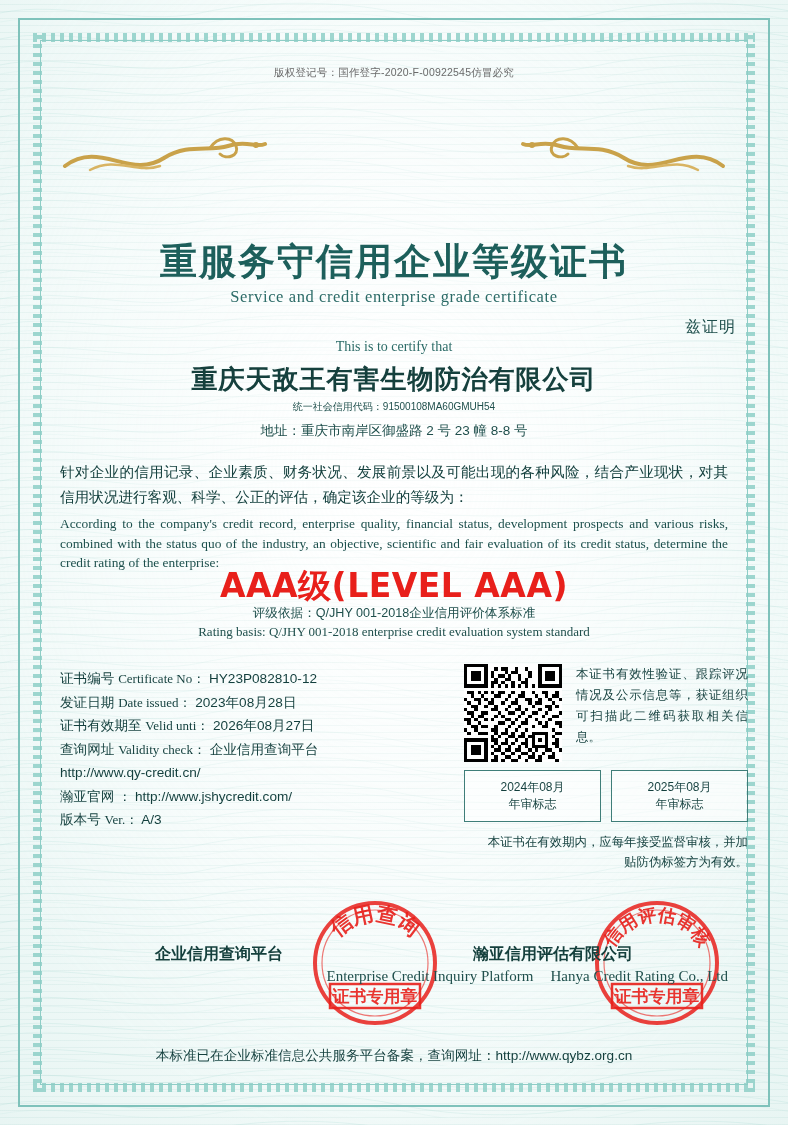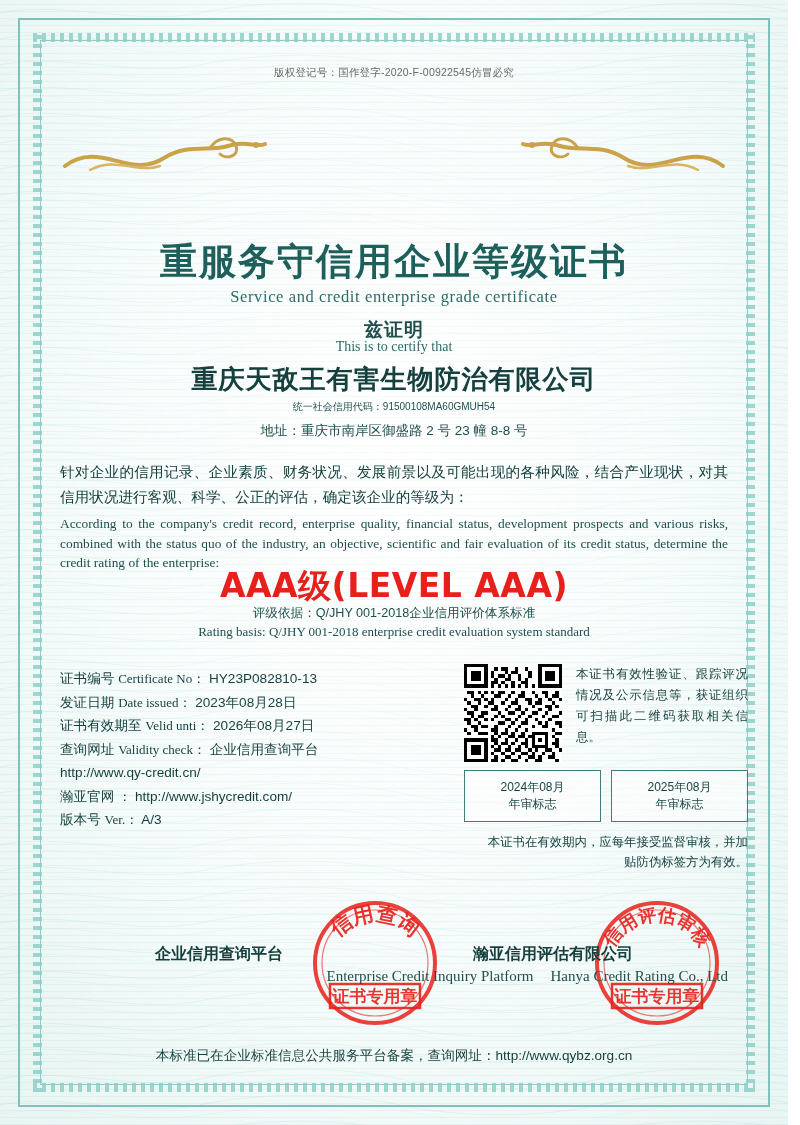--- a/index.html
+++ b/index.html
@@ -154,23 +154,23 @@
     font-family: "Liberation Serif", serif;
     font-size: 16.5px;
     color: #2b6b67;
     letter-spacing: 0.6px;
   }
 
   .certify-cn {
     position: absolute;
     top: 265px;
     left: 0; right: 0;
-    text-align: center;
-    font-size: 19px;
-    font-weight: bold;
+    text-align: right;
+    font-size: 16px;
+    font-weight: normal;
     color: #1f4f4c;
     letter-spacing: 1px;
   }
   .certify-en {
     position: absolute;
     top: 287px;
     left: 0; right: 0;
     text-align: center;
     font-family: "Liberation Serif", serif;
     font-size: 14px;
@@ -431,21 +431,21 @@
 
     <div class="level">AAA级(LEVEL AAA)</div>
 
     <div class="basis-cn">评级依据：Q/JHY 001-2018企业信用评价体系标准</div>
     <div class="basis-en">Rating basis: Q/JHY 001-2018 enterprise credit evaluation system standard</div>
 
     <div class="details">
       <div class="row">
         <span class="lbl-cn">证书编号</span>
         <span class="lbl-en">Certificate No：</span>
-        <span class="val">HY23P082810-13</span>
+        <span class="val">HY23P082810-12</span>
       </div>
       <div class="row">
         <span class="lbl-cn">发证日期</span>
         <span class="lbl-en">Date issued：</span>
         <span class="val">2023年08月28日</span>
       </div>
       <div class="row">
         <span class="lbl-cn">证书有效期至</span>
         <span class="lbl-en">Velid unti：</span>
         <span class="val">2026年08月27日</span>

